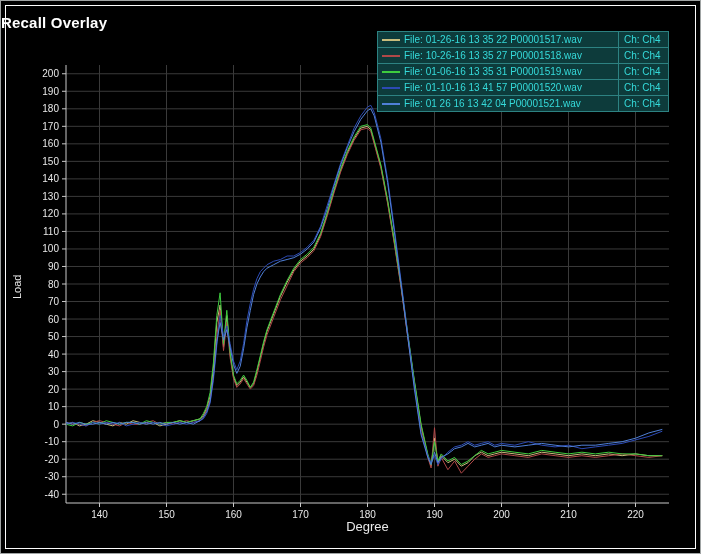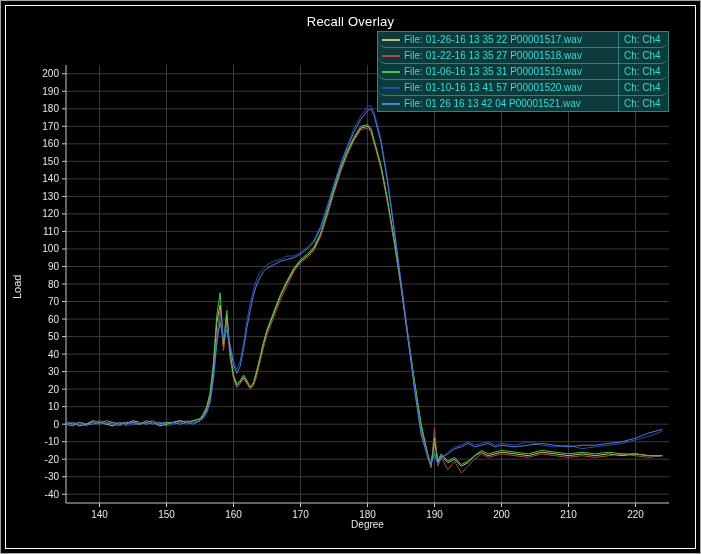--- a/index.html
+++ b/index.html
@@ -1,24 +1,24 @@
 <!DOCTYPE html>
 <html style="--background: #000000; --title-color: #ffffff; --grid-color: #3a3a3a; --axis-color: #c9c9c9; --tick-label-color: #e8e8e8; --legend-bg: #0d3b3b; --legend-border: #2d8282; --legend-text: #35dada; --window-border: #a0a4a4; --inner-border: #fdfdfd;"><head>
 <meta charset="utf-8">
 <style>
   html,body{margin:0;padding:0;background:#1a1a1a;font-family:"Liberation Sans",sans-serif;}
   .window{position:relative;width:701px;height:554px;background:#000;border:1px solid var(--window-border,#a0a4a4);box-sizing:border-box;overflow:hidden;}
   .frame{position:absolute;left:4px;top:4px;right:4px;bottom:4px;border:1px solid var(--inner-border,#fdfdfd);pointer-events:none;}
-  .title{position:absolute;top:13px;left:0;width:100%;text-align:center;color:var(--title-color,#fff);font-size:13px;font-weight:normal;letter-spacing:0.2px;}
+  .title{position:absolute;top:13px;left:0;width:100%;text-align:left;color:var(--title-color,#fff);font-size:15px;font-weight:bold;letter-spacing:0.2px;}
   .ylabel{position:absolute;left:10px;top:298px;color:var(--tick-label-color,#e8e8e8);font-size:11px;transform:rotate(-90deg);transform-origin:left top;white-space:nowrap;}
-  .xlabel{position:absolute;left:65px;width:603px;top:518px;text-align:center;color:var(--tick-label-color,#e8e8e8);font-size:10px;}
+  .xlabel{position:absolute;left:65px;width:603px;top:518px;text-align:center;color:var(--tick-label-color,#e8e8e8);font-size:13px;}
   #plot{position:absolute;left:0;top:0;}
   .tick{fill:var(--tick-label-color,#e8e8e8);font-size:10px;font-family:"Liberation Sans",sans-serif;}
   .legend{position:absolute;top:30px;right:31px;background:var(--legend-bg,#0d3b3b);border:1px solid var(--legend-border,#2d8282);}
-  .legend-row{display:flex;align-items:stretch;height:15px;border-bottom:1px solid var(--legend-border,#2d8282);border-radius:8px;}
+  .legend-row{display:flex;align-items:stretch;height:15px;border-bottom:1px solid var(--legend-border,#2d8282);}
   .legend-row:last-child{border-bottom:none;}
   .legend-sample{width:26px;display:flex;align-items:center;justify-content:center;}
   .sample-line{width:18px;height:2px;display:inline-block;}
   .legend-file{width:214px;font-size:10px;color:var(--legend-text,#35dada);display:flex;align-items:center;white-space:nowrap;overflow:hidden;}
   .legend-ch{width:44px;border-left:1px solid var(--legend-border,#2d8282);padding-left:5px;font-size:10px;color:var(--legend-text,#35dada);display:flex;align-items:center;text-align:right;}
 </style>
 </head>
 <body>
 
 <div class="window">
@@ -158,21 +158,21 @@
           <span class="sample-line" style="background: rgb(200, 188, 124);"></span>
         </span>
     <span class="legend-file">File: 01-26-16 13 35 22 P00001517.wav</span>
     <span class="legend-ch">Ch: Ch4</span>
   </div>
 
   <div class="legend-row">
     <span class="legend-sample">
           <span class="sample-line" style="background: rgb(176, 72, 72);"></span>
         </span>
-    <span class="legend-file">File: 01-22-16 13 35 27 P00001518.wav</span>
+    <span class="legend-file">File: 10-26-16 13 35 27 P00001518.wav</span>
     <span class="legend-ch">Ch: Ch4</span>
   </div>
 
   <div class="legend-row">
     <span class="legend-sample">
           <span class="sample-line" style="background: rgb(62, 204, 62);"></span>
         </span>
     <span class="legend-file">File: 01-06-16 13 35 31 P00001519.wav</span>
     <span class="legend-ch">Ch: Ch4</span>
   </div>

